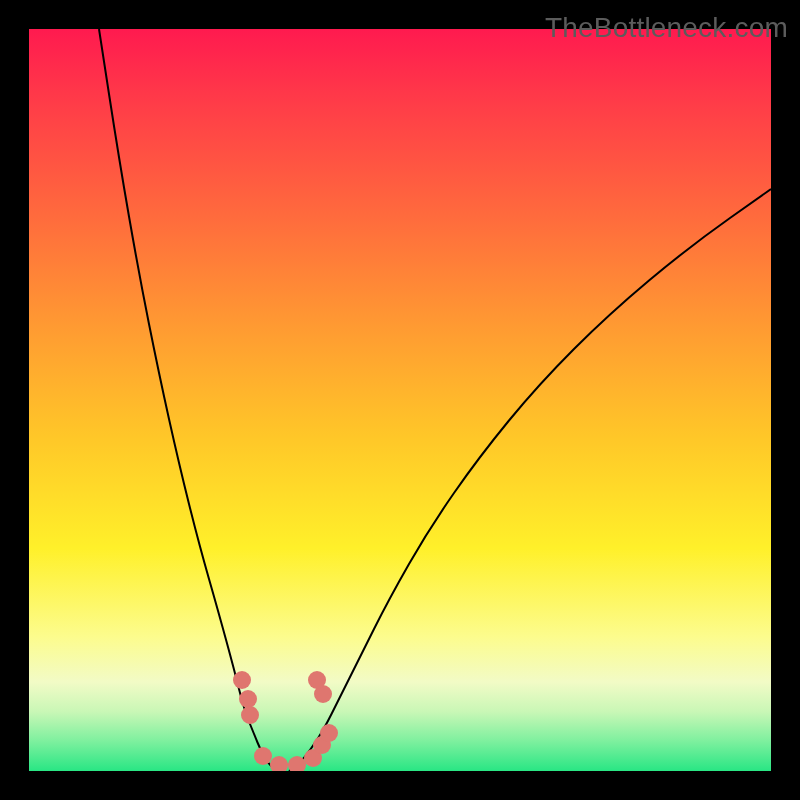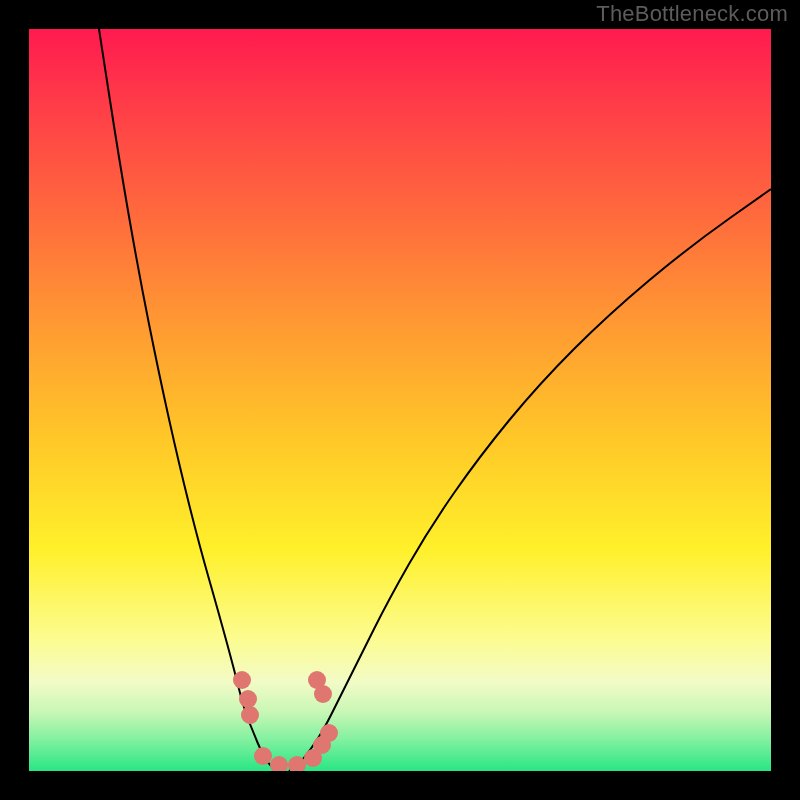--- a/index.html
+++ b/index.html
@@ -12,24 +12,24 @@
     font-family: Arial, Helvetica, sans-serif;
   }
   .frame {
     position: relative;
     width: 800px;
     height: 800px;
     background: #000;
   }
   .watermark {
     position: absolute;
-    top: 1px;
+    top: 12px;
     right: 12px;
     color: #5c5c5c;
-    font-size: 22px;
+    font-size: 28px;
     font-weight: 400;
     letter-spacing: 0.2px;
     z-index: 10;
   }
   .plot-area {
     position: absolute;
     left: 29px;
     top: 29px;
     width: 742px;
     height: 742px;

